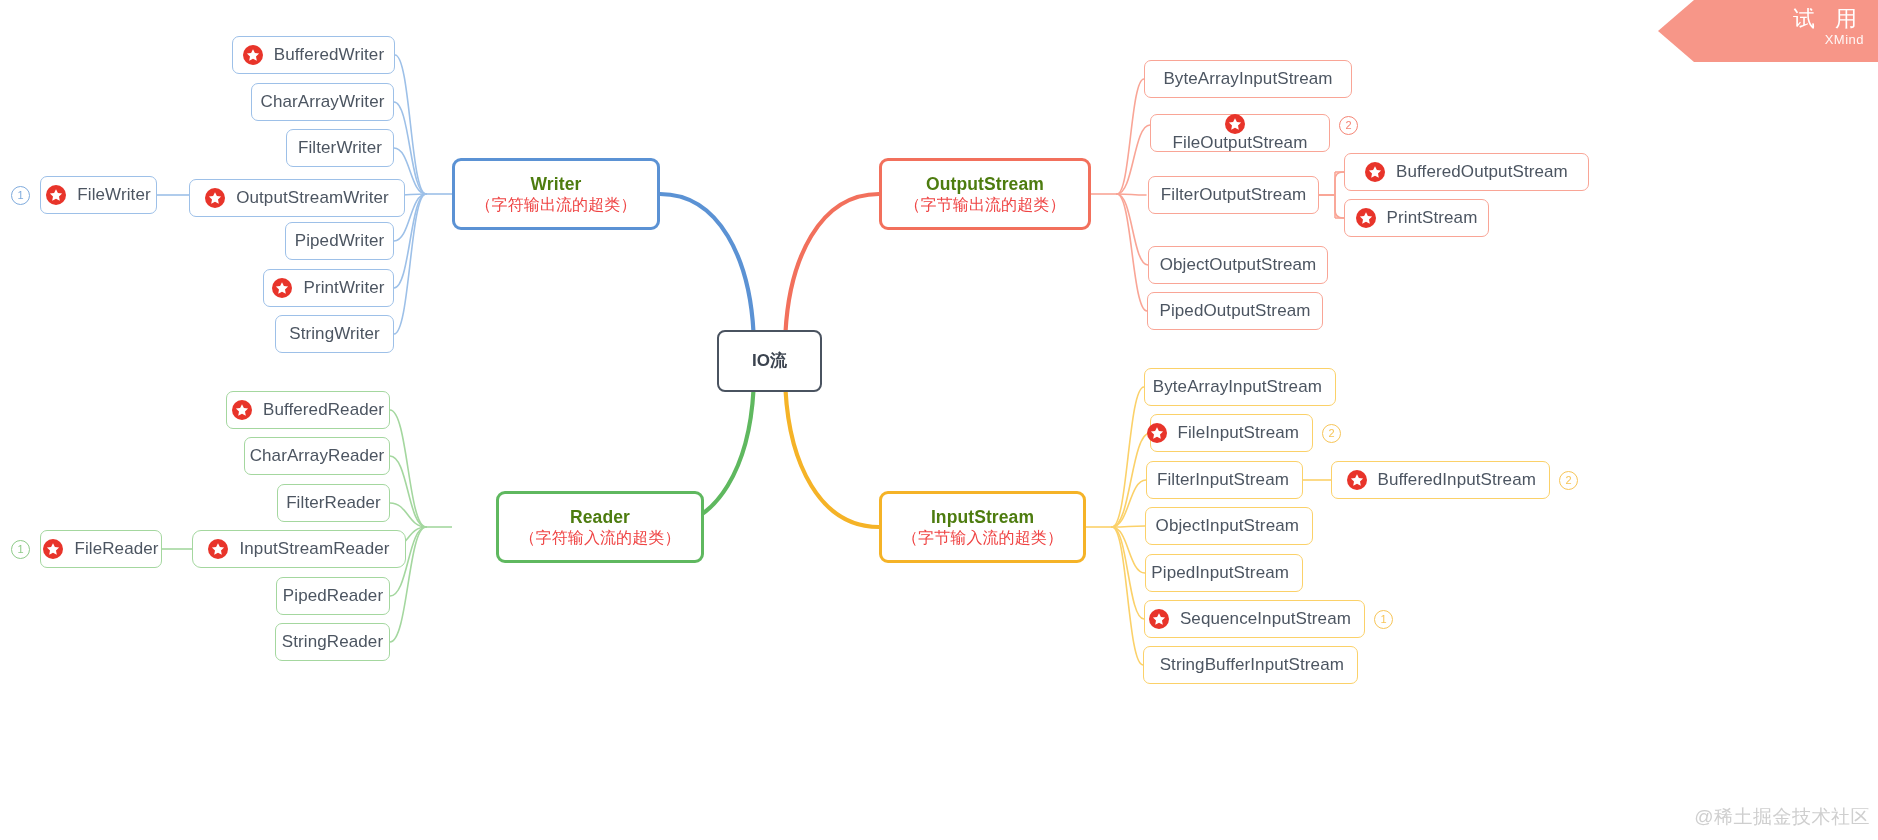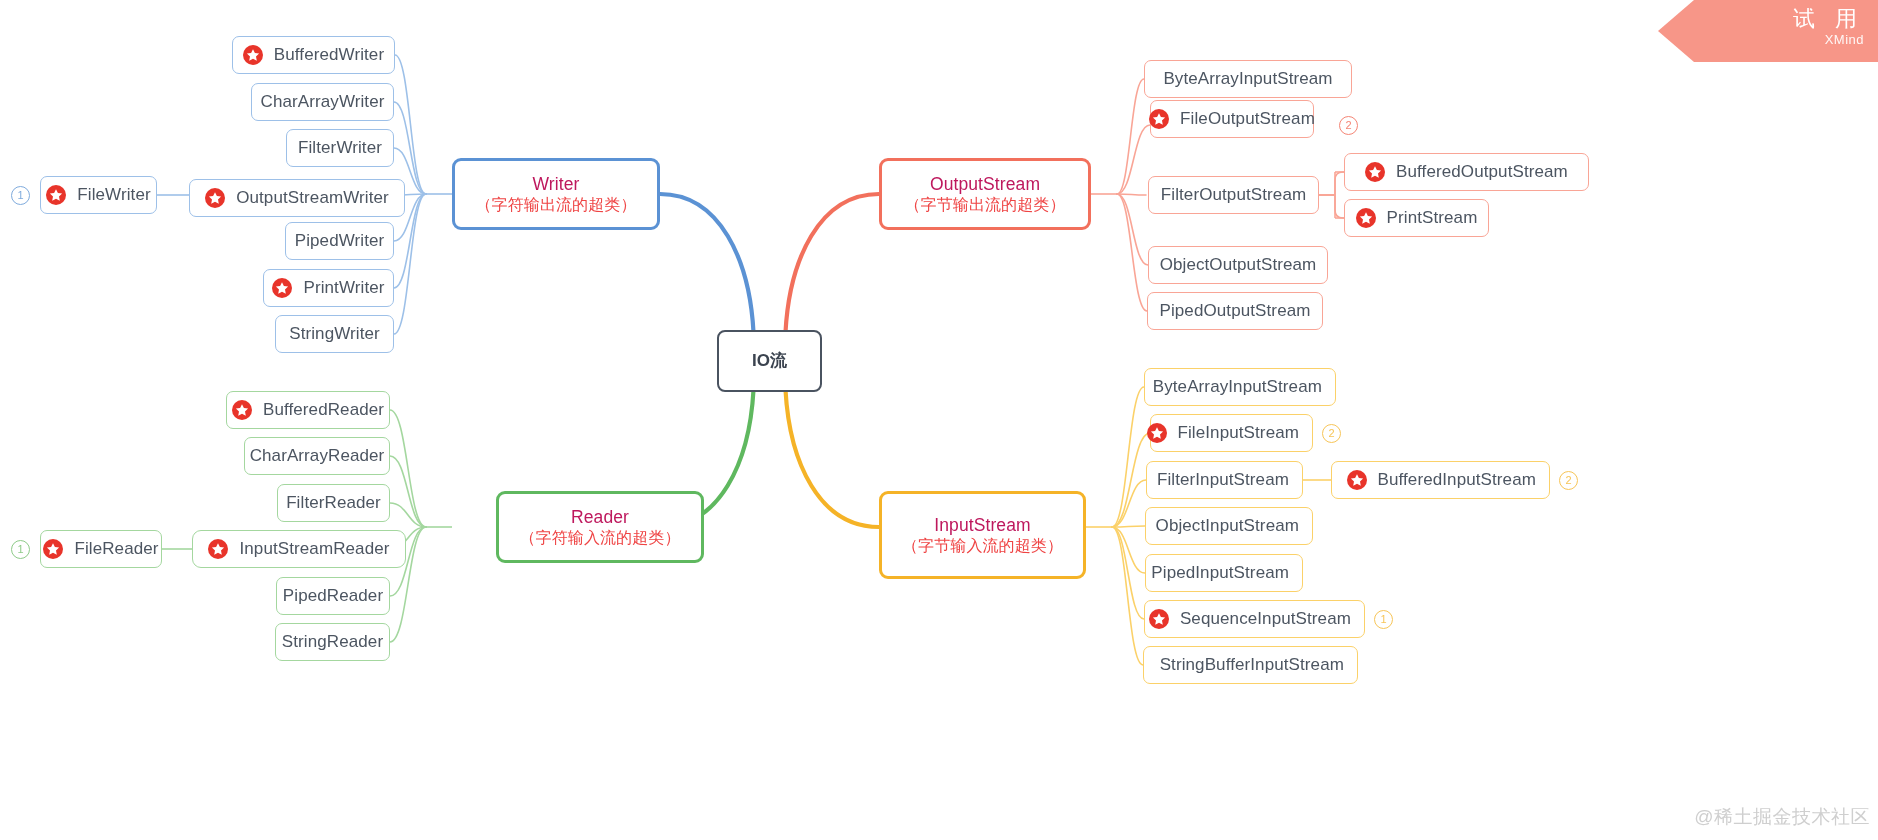--- a/index.html
+++ b/index.html
@@ -64,23 +64,23 @@
   .node.main {
     border-width: 3.2px;
     border-style: solid;
     border-radius: 9px;
     height: 72px;
     flex-direction: column;
     justify-content: center;
     gap: 2px;
   }
   .node.main .t1 {
-    font-weight: normal;
+    font-weight: bold;
     font-size: 17.5px;
-    color: #be185d;
+    color: #4d7c0f;
     line-height: 1.15;
   }
   .node.main .t2 {
     font-size: 16px;
     color: #ef4444;
     line-height: 1.15;
     font-weight: normal;
   }
 
   
@@ -280,21 +280,21 @@
         <span class="lbl">FileWriter</span>
       </div>
       <div class="badge b-blue" style="top: 185.5px; left: 11px;">1</div>
       <div class="node main c-red" style="left: 879px; top: 158px; width: 212px; height: 72px;">
         <div class="t1">OutputStream</div>
         <div class="t2">（字节输出流的超类）</div>
       </div>
       <div class="node leaf c-red-l" style="left: 1144px; top: 60px; width: 208px;">
         <span class="lbl">ByteArrayInputStream</span>
       </div>
-      <div class="node leaf c-red-l" style="left: 1150px; top: 100px; width: 164px;">
+      <div class="node leaf c-red-l" style="left: 1150px; top: 114px; width: 180px; flex-direction: column;">
         <span class="star">
           <svg width="20" height="20" viewBox="0 0 20 20">
             <circle cx="10" cy="10" r="10" fill="#e8342a"></circle>
             <path d="M10 4.2 L11.9 8.0 L16.1 8.6 L13.0 11.5 L13.8 15.7 L10 13.7 L6.2 15.7 L7.0 11.5 L3.9 8.6 L8.1 8.0 Z" fill="#ffffff"></path>
           </svg>
         </span>
         <span class="lbl">FileOutputStream</span>
       </div>
       <div class="badge b-red" style="top: 115.5px; left: 1339px;">2</div>
       <div class="node leaf c-red-l" style="left: 1148px; top: 176px; width: 171px;">
@@ -361,21 +361,21 @@
       <div class="node leaf c-green-l" style="left: 40px; top: 530px; width: 122px;">
         <span class="star">
           <svg width="20" height="20" viewBox="0 0 20 20">
             <circle cx="10" cy="10" r="10" fill="#e8342a"></circle>
             <path d="M10 4.2 L11.9 8.0 L16.1 8.6 L13.0 11.5 L13.8 15.7 L10 13.7 L6.2 15.7 L7.0 11.5 L3.9 8.6 L8.1 8.0 Z" fill="#ffffff"></path>
           </svg>
         </span>
         <span class="lbl">FileReader</span>
       </div>
       <div class="badge b-green" style="top: 539.5px; left: 11px;">1</div>
-      <div class="node main c-amber" style="left: 879px; top: 491px; width: 207px; height: 88px;">
+      <div class="node main c-amber" style="left: 879px; top: 491px; width: 207px; height: 72px;">
         <div class="t1">InputStream</div>
         <div class="t2">（字节输入流的超类）</div>
       </div>
       <div class="node leaf c-amber-l" style="left: 1144px; top: 368px; width: 192px;">
         <span class="lbl">ByteArrayInputStream</span>
       </div>
       <div class="node leaf c-amber-l" style="left: 1150px; top: 414px; width: 163px;">
         <span class="star">
           <svg width="20" height="20" viewBox="0 0 20 20">
             <circle cx="10" cy="10" r="10" fill="#e8342a"></circle>

